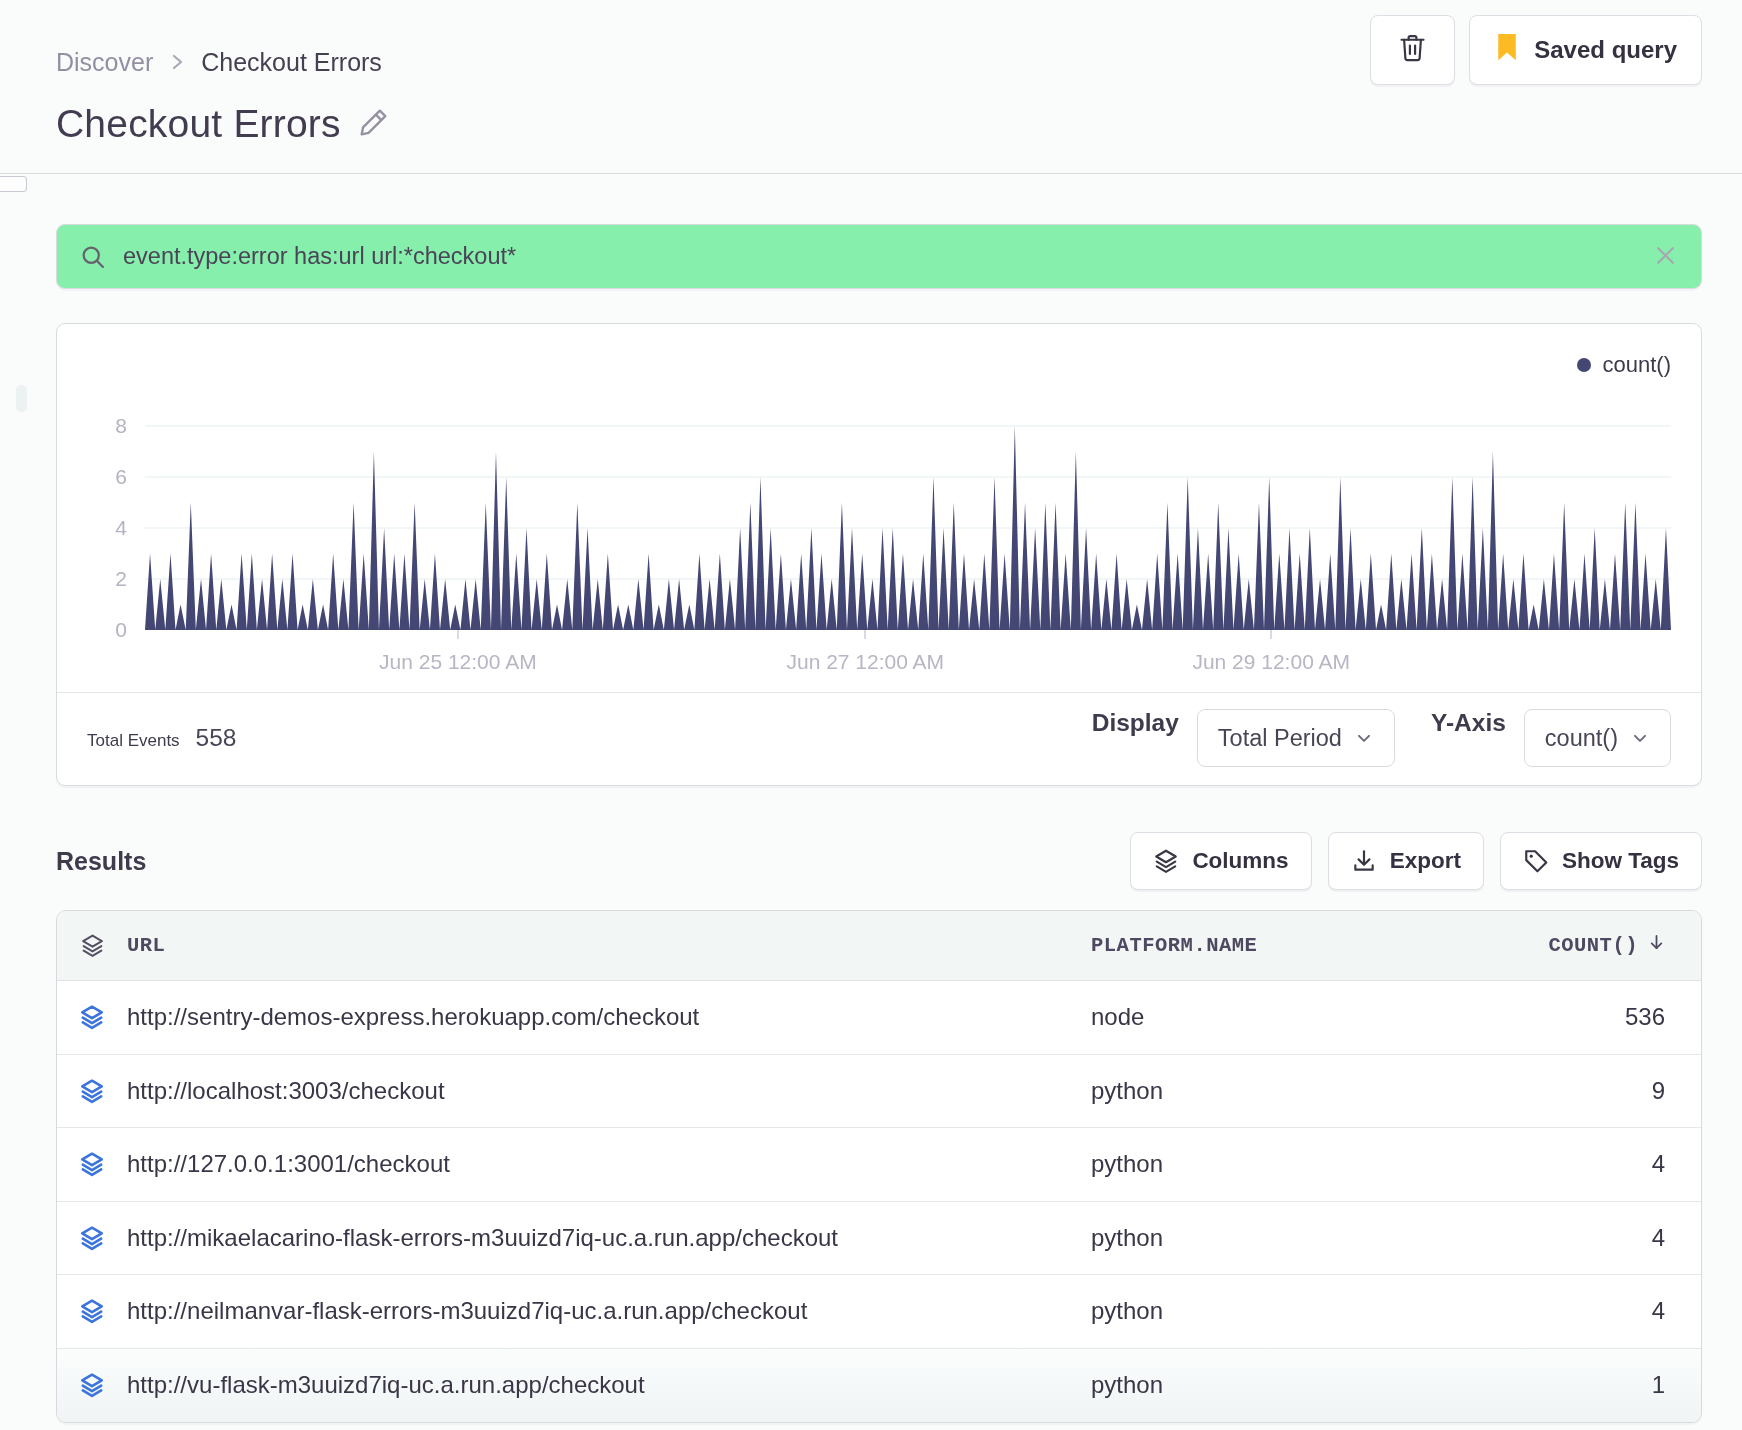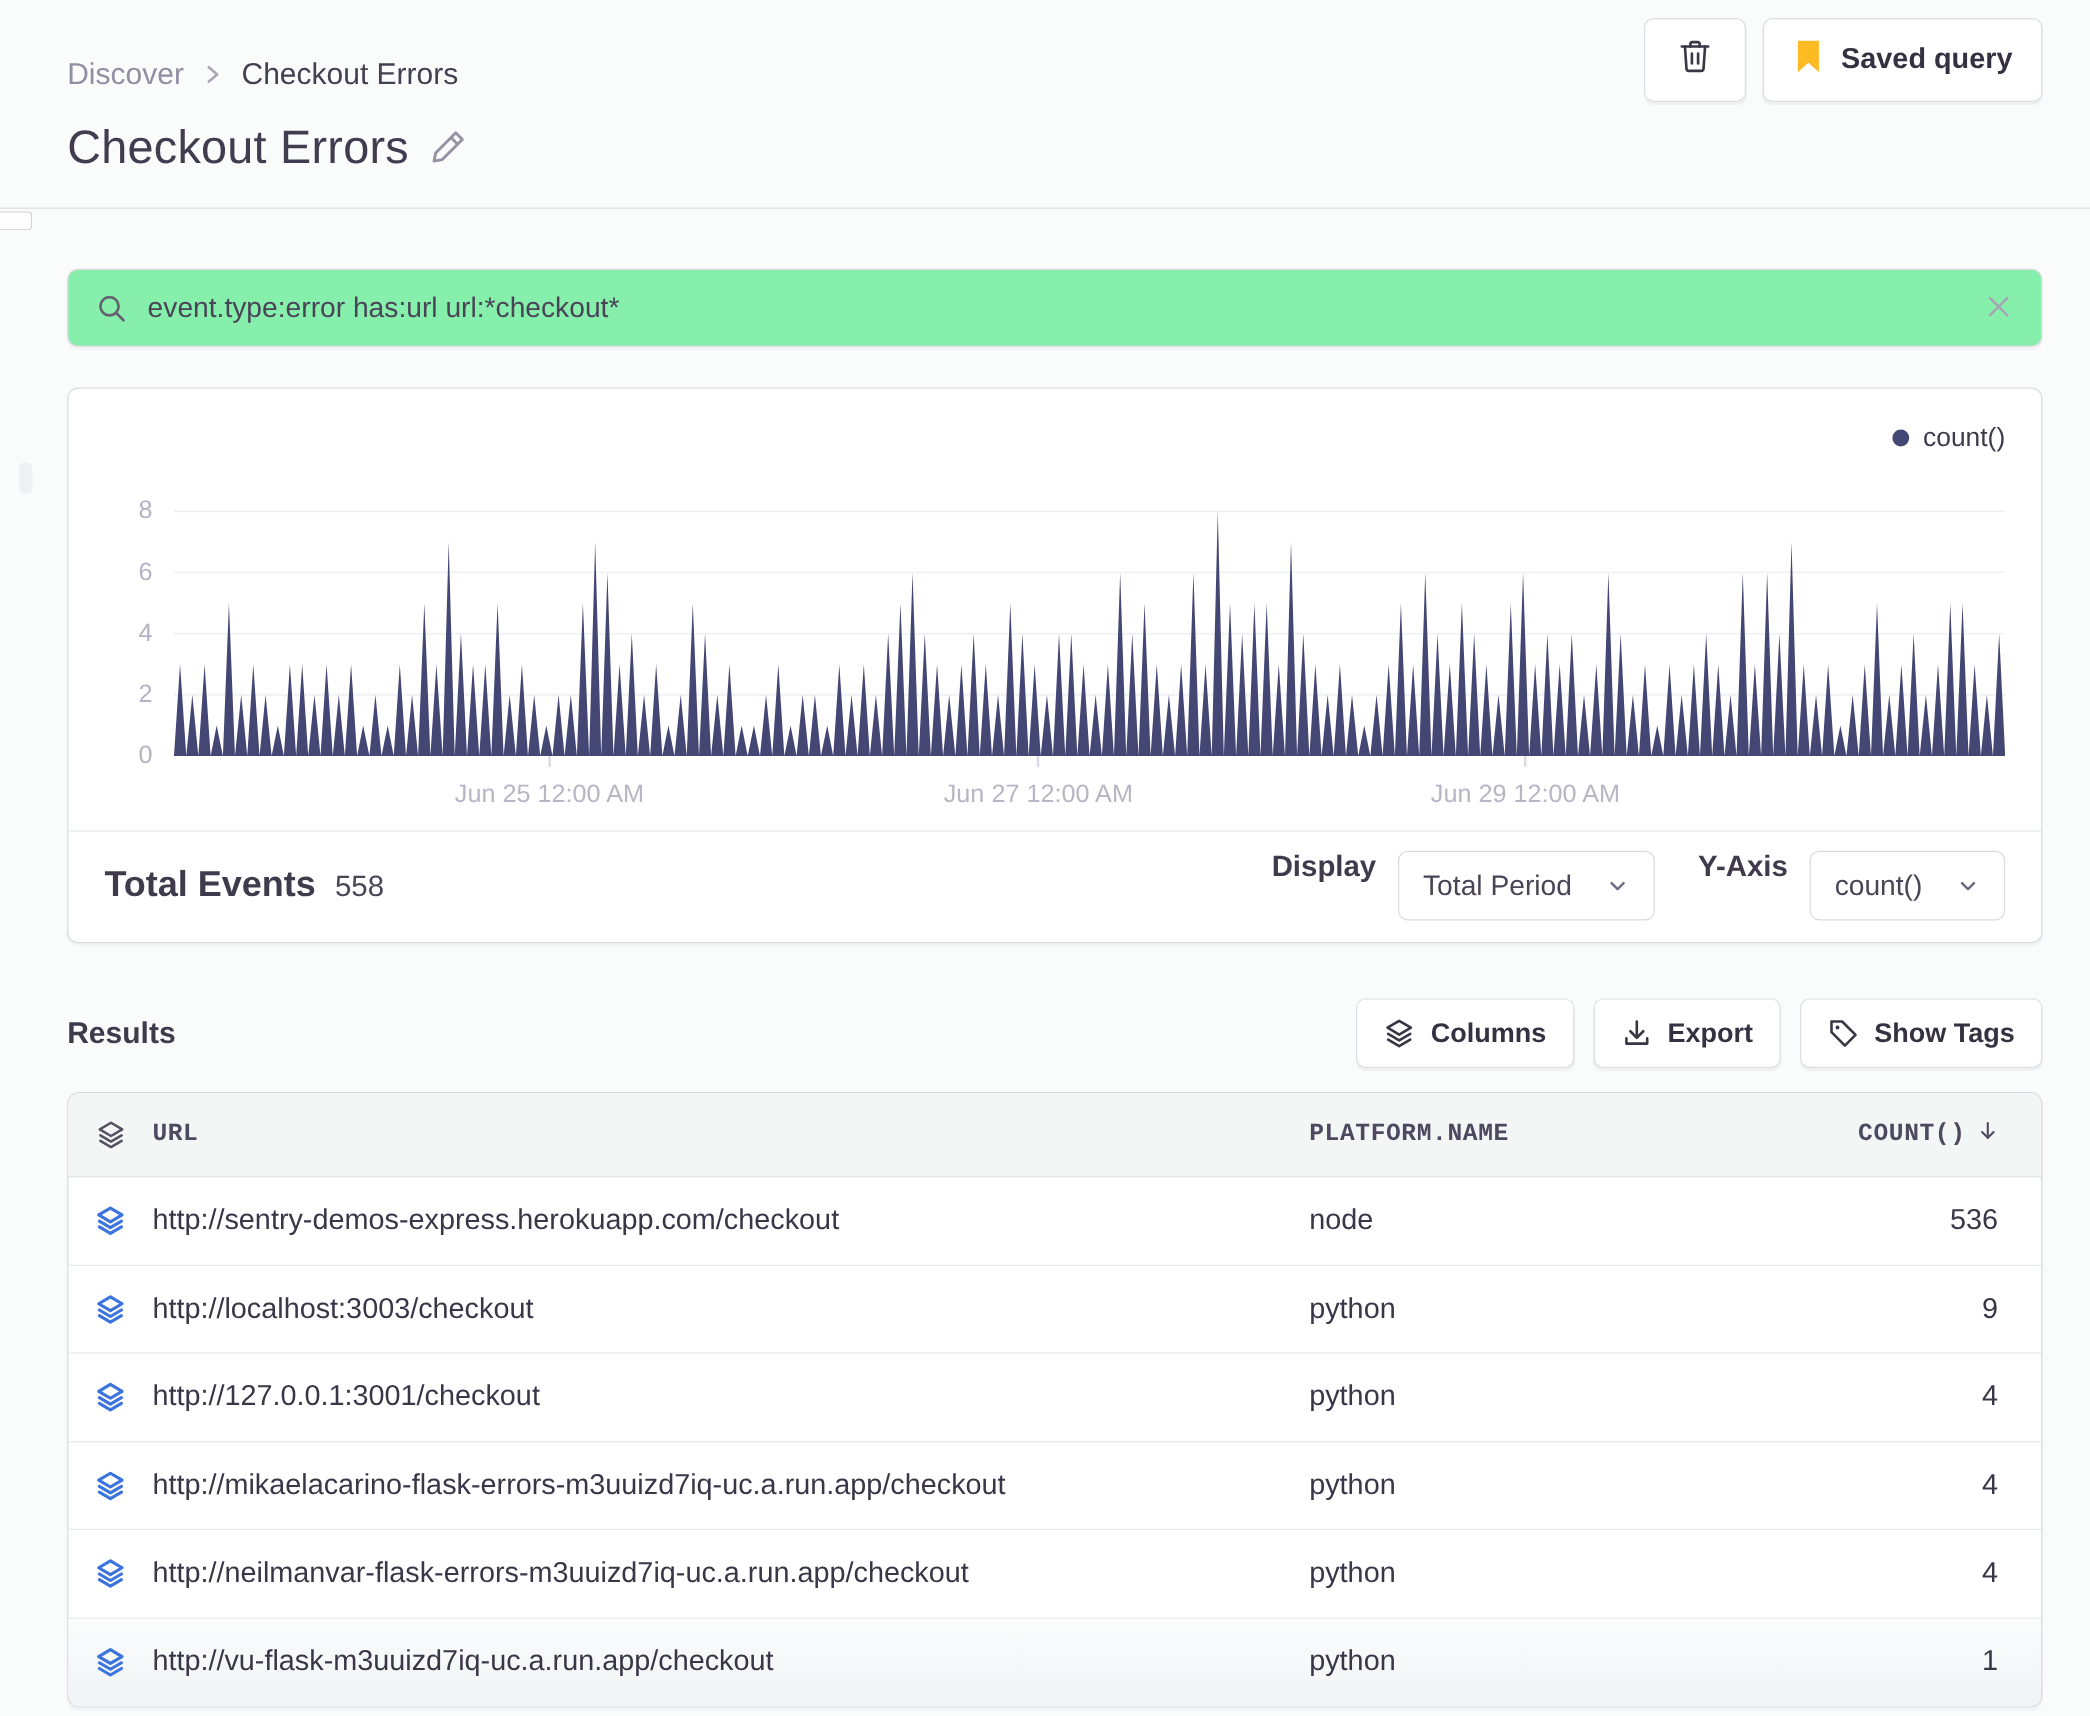--- a/index.html
+++ b/index.html
@@ -68,26 +68,26 @@
   .plot-area { flex:1; height:240px; border-bottom:2px solid #dcdde8; }
   .plot-area svg { width:100%; height:240px; display:block; }
   .x-axis { margin-left:64px; position:relative; height:62px; }
   .xtick-mark { position:absolute; top:0; width:2px; height:9px; background:#d9dae4; transform:translateX(-50%); }
   .xtick-label { position:absolute; top:20px; transform:translateX(-50%); font-size:21px; color:#b8b5c4; white-space:nowrap; }
   .chart-footer {
     border-top:1.5px solid #e4e6ea; display:flex; align-items:center; justify-content:space-between;
     padding:16px 30px 18px 30px;
   }
   .total-events { display:flex; align-items:baseline; gap:16px; }
-  .total-events .lbl { font-size:30px; font-weight:bold; color:#3f3b4d; }
+  .total-events .lbl { font-size:17px; font-weight:normal; color:#3f3b4d; }
   .total-events .val { font-size:24.5px; color:#4a4556; }
   .footer-controls { display:flex; align-items:center; gap:22px; }
   .control-label { font-size:24.5px; font-weight:bold; color:#3f3b4d; }
   .dropdown {
-    display:flex; align-items:center; gap:28px; background:#fff;
+    display:flex; align-items:center; gap:12px; background:#fff;
     border:1.5px solid #d9dbe1; border-radius:8px; height:58px; padding:0 20px;
     font-family:inherit; font-size:23.5px; color:#4a4556; cursor:pointer;
   }
   .dropdown .chev { color:#6f6a7e; display:flex; }
   .footer-group { display:flex; align-items:flex-start; gap:18px; }
   .footer-group + .footer-group { margin-left:14px; }
 
   
   .results-row { margin-top:46px; display:flex; align-items:center; justify-content:space-between; }
   .results-heading { font-size:25px; font-weight:bold; color:#3f3b4d; }

